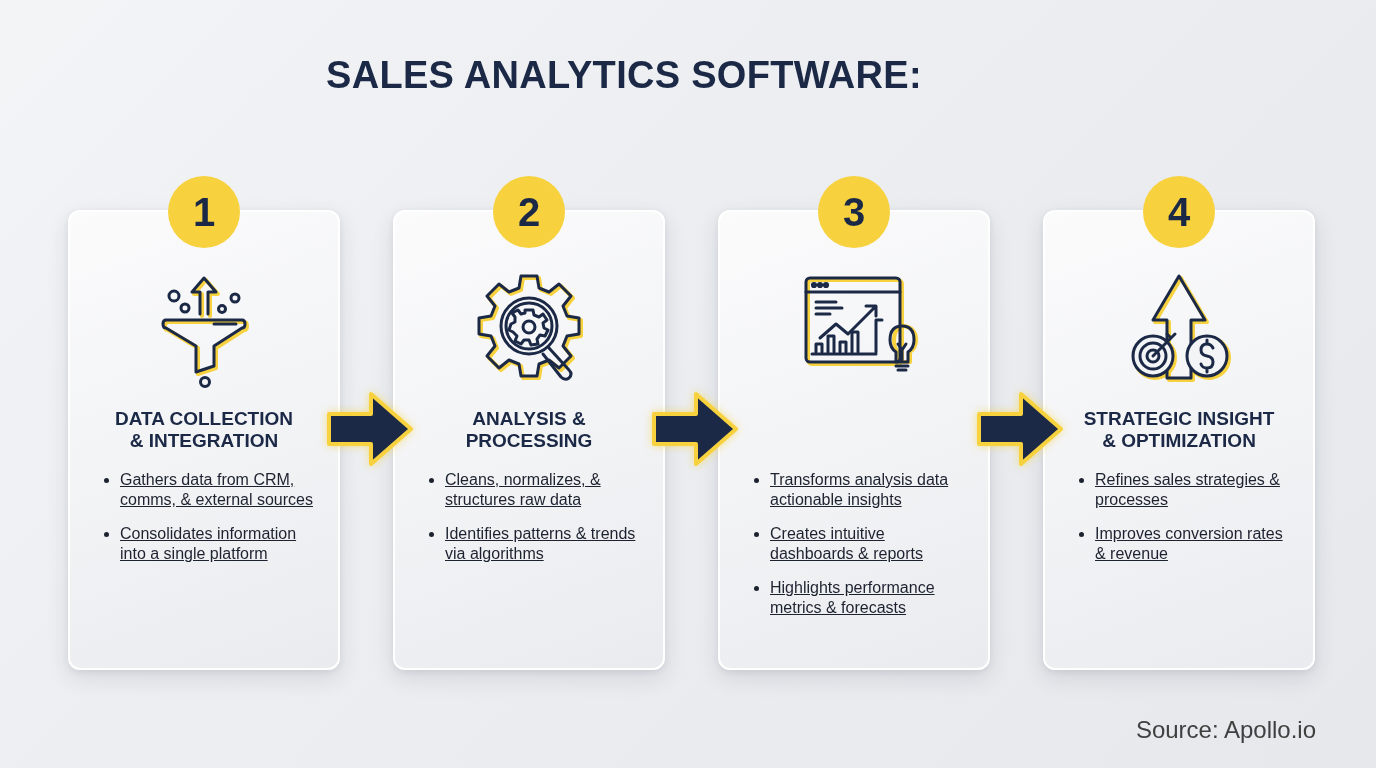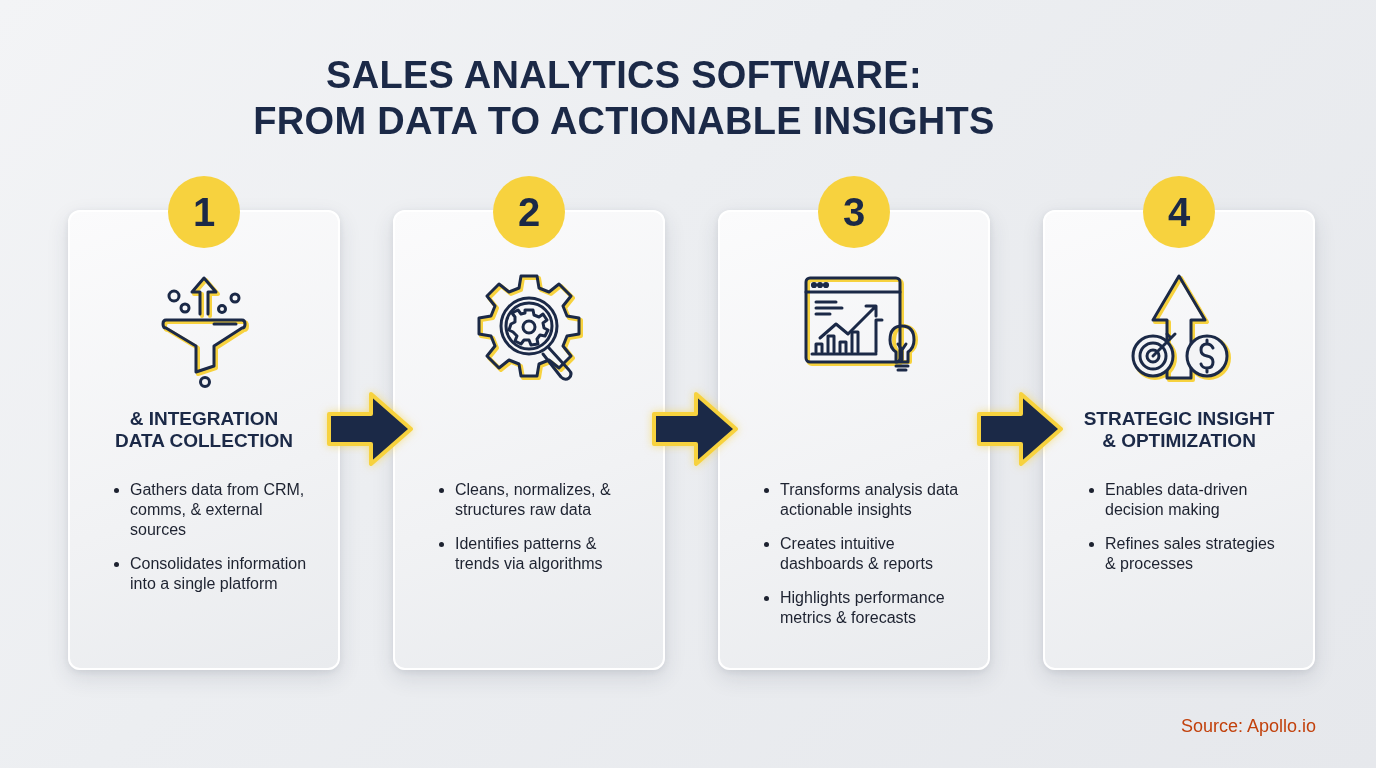--- a/index.html
+++ b/index.html
@@ -33,43 +33,42 @@
   }
   .icon svg { width: 120px; height: 120px; overflow: visible; }
   .card-title {
     position: absolute; top: 196px; left: 0; width: 100%;
     text-align: center; font-weight: 700; font-size: 19px; line-height: 22px;
     color: #1b2947;
   }
   .card-title div { white-space: nowrap; }
   ul.bullets {
     position: absolute; top: 258px; left: 32px; right: 18px;
-    margin: 10px; padding: 0 0 0 18px; list-style: none;
-    font-size: 16px; line-height: 20px; color: #1d2230;
+    margin: 0; padding: 0 0 0 18px; list-style: none;
+    font-size: 16px; line-height: 20px; color: #1d2230; text-decoration: underline;
   }
   ul.bullets li { position: relative; margin-bottom: 14px; }
   ul.bullets li::before {
     content: ""; position: absolute; left: -16px; top: 8px;
     width: 5px; height: 5px; border-radius: 50%; background: #1d2230;
   }
   .arrow {
     position: absolute; top: 390px; width: 90px; height: 78px;
   }
   .arrow svg { width: 90px; height: 78px; overflow: visible; }
   .source {
     position: absolute; right: 60px; top: 716px;
-    font-size: 18px; color: #c2410c;
+    font-size: 24px; color: #404040;
   }
 </style>
 </head>
 <body>
 
 <div class="title">
   <div>SALES ANALYTICS SOFTWARE:</div>
-  <div>FROM DATA TO ACTIONABLE INSIGHTS</div>
 </div>
 
 <div class="card" style="left:68px;">
   <div class="badge">1</div>
   <div class="icon">
     <svg viewBox="0 0 120 120">
       <g fill="none" stroke="#f7d23e" stroke-width="4" transform="translate(2,2)" stroke-linejoin="round" stroke-linecap="round">
         <path d="M22 52 H98 Q101 52 101 56 Q101 60 98 60 L70 78 V98 L52 104 V78 L22 60 Q19 60 19 56 Q19 52 22 52 Z"></path>
         <path d="M56 46 V24 H48 L60 10 L72 24 H64 V46"></path>
       </g>
@@ -79,22 +78,22 @@
         <circle cx="30" cy="28" r="5"></circle>
         <circle cx="41" cy="40" r="4"></circle>
         <circle cx="78" cy="41" r="3.5"></circle>
         <circle cx="91" cy="30" r="4"></circle>
         <circle cx="61" cy="114" r="4.5"></circle>
         <path d="M70 56 H92"></path>
       </g>
     </svg>
   </div>
   <div class="card-title">
+    <div>DATA COLLECTION</div>
     <div>&amp; INTEGRATION</div>
-    <div>DATA COLLECTION</div>
   </div>
   <ul class="bullets">
     <li>Gathers data from CRM, comms, &amp; external sources</li>
     <li>Consolidates information into a single platform</li>
   </ul>
 </div>
 
 <div class="card" style="left:393px;">
   <div class="badge">2</div>
   <div class="icon">
@@ -104,20 +103,24 @@
       </g>
       <g fill="none" stroke="#1b2947" stroke-width="3" stroke-linejoin="round" stroke-linecap="round">
         <path d="M52 8 H68 L70 20 L80 24 L90 16 L102 28 L94 38 L98 48 L110 50 V66 L98 68 L94 78 L102 88 L90 100 L80 92 L70 96 L68 108 H52 L50 96 L40 92 L30 100 L18 88 L26 78 L22 68 L10 66 V50 L22 48 L26 38 L18 28 L30 16 L40 24 L50 20 Z"></path>
         <circle cx="60" cy="58" r="28"></circle>
         <circle cx="60" cy="58" r="23"></circle>
         <path d="M56 42 H64 L65 47 L70 49 L74 46 L78 52 L74 55 L75 60 L79 62 L76 68 L71 67 L68 71 L69 76 L62 77 L60 72 L55 72 L52 76 L46 73 L48 68 L44 64 L40 62 L42 56 L46 54 L46 49 L43 45 L49 42 L52 46 L56 45 Z"></path>
         <circle cx="60" cy="59" r="6"></circle>
         <path d="M80 80 L100 102 Q104 106 100 110 Q96 113 92 109 L74 86"></path>
       </g>
     </svg>
+  </div>
+  <div class="card-title">
+    <div>ANALYSIS &amp;</div>
+    <div>PROCESSING</div>
   </div>
   <ul class="bullets">
     <li>Cleans, normalizes, &amp; structures raw data</li>
     <li>Identifies patterns &amp; trends via algorithms</li>
   </ul>
 </div>
 
 <div class="card" style="left:718px;">
   <div class="badge">3</div>
   <div class="icon">
@@ -166,22 +169,22 @@
         <circle cx="88" cy="88" r="20" fill="#f3f4f6"></circle>
         <path d="M94 80 Q92 76 88 76 Q82 76 82 82 Q82 87 88 88 Q94 89 94 94 Q94 100 88 100 Q83 100 82 96 M88 72 V76 M88 100 V104"></path>
       </g>
     </svg>
   </div>
   <div class="card-title">
     <div>STRATEGIC INSIGHT</div>
     <div>&amp; OPTIMIZATION</div>
   </div>
   <ul class="bullets">
-    <li>Enables data-driven decision making</li>
     <li>Refines sales strategies &amp; processes</li>
+    <li>Improves conversion rates &amp; revenue</li>
   </ul>
 </div>
 
 <div class="arrow" style="left:325px;">
   <svg viewBox="0 0 90 78">
     <path d="M4 24 H46 V4 L86 39 L46 74 V54 H4 Z" fill="#1b2947" stroke="#f7d23e" stroke-width="4" stroke-linejoin="round" style="filter: drop-shadow(0 0 4px rgba(247,210,62,0.6));"></path>
   </svg>
 </div>
 <div class="arrow" style="left:650px;">
   <svg viewBox="0 0 90 78">

